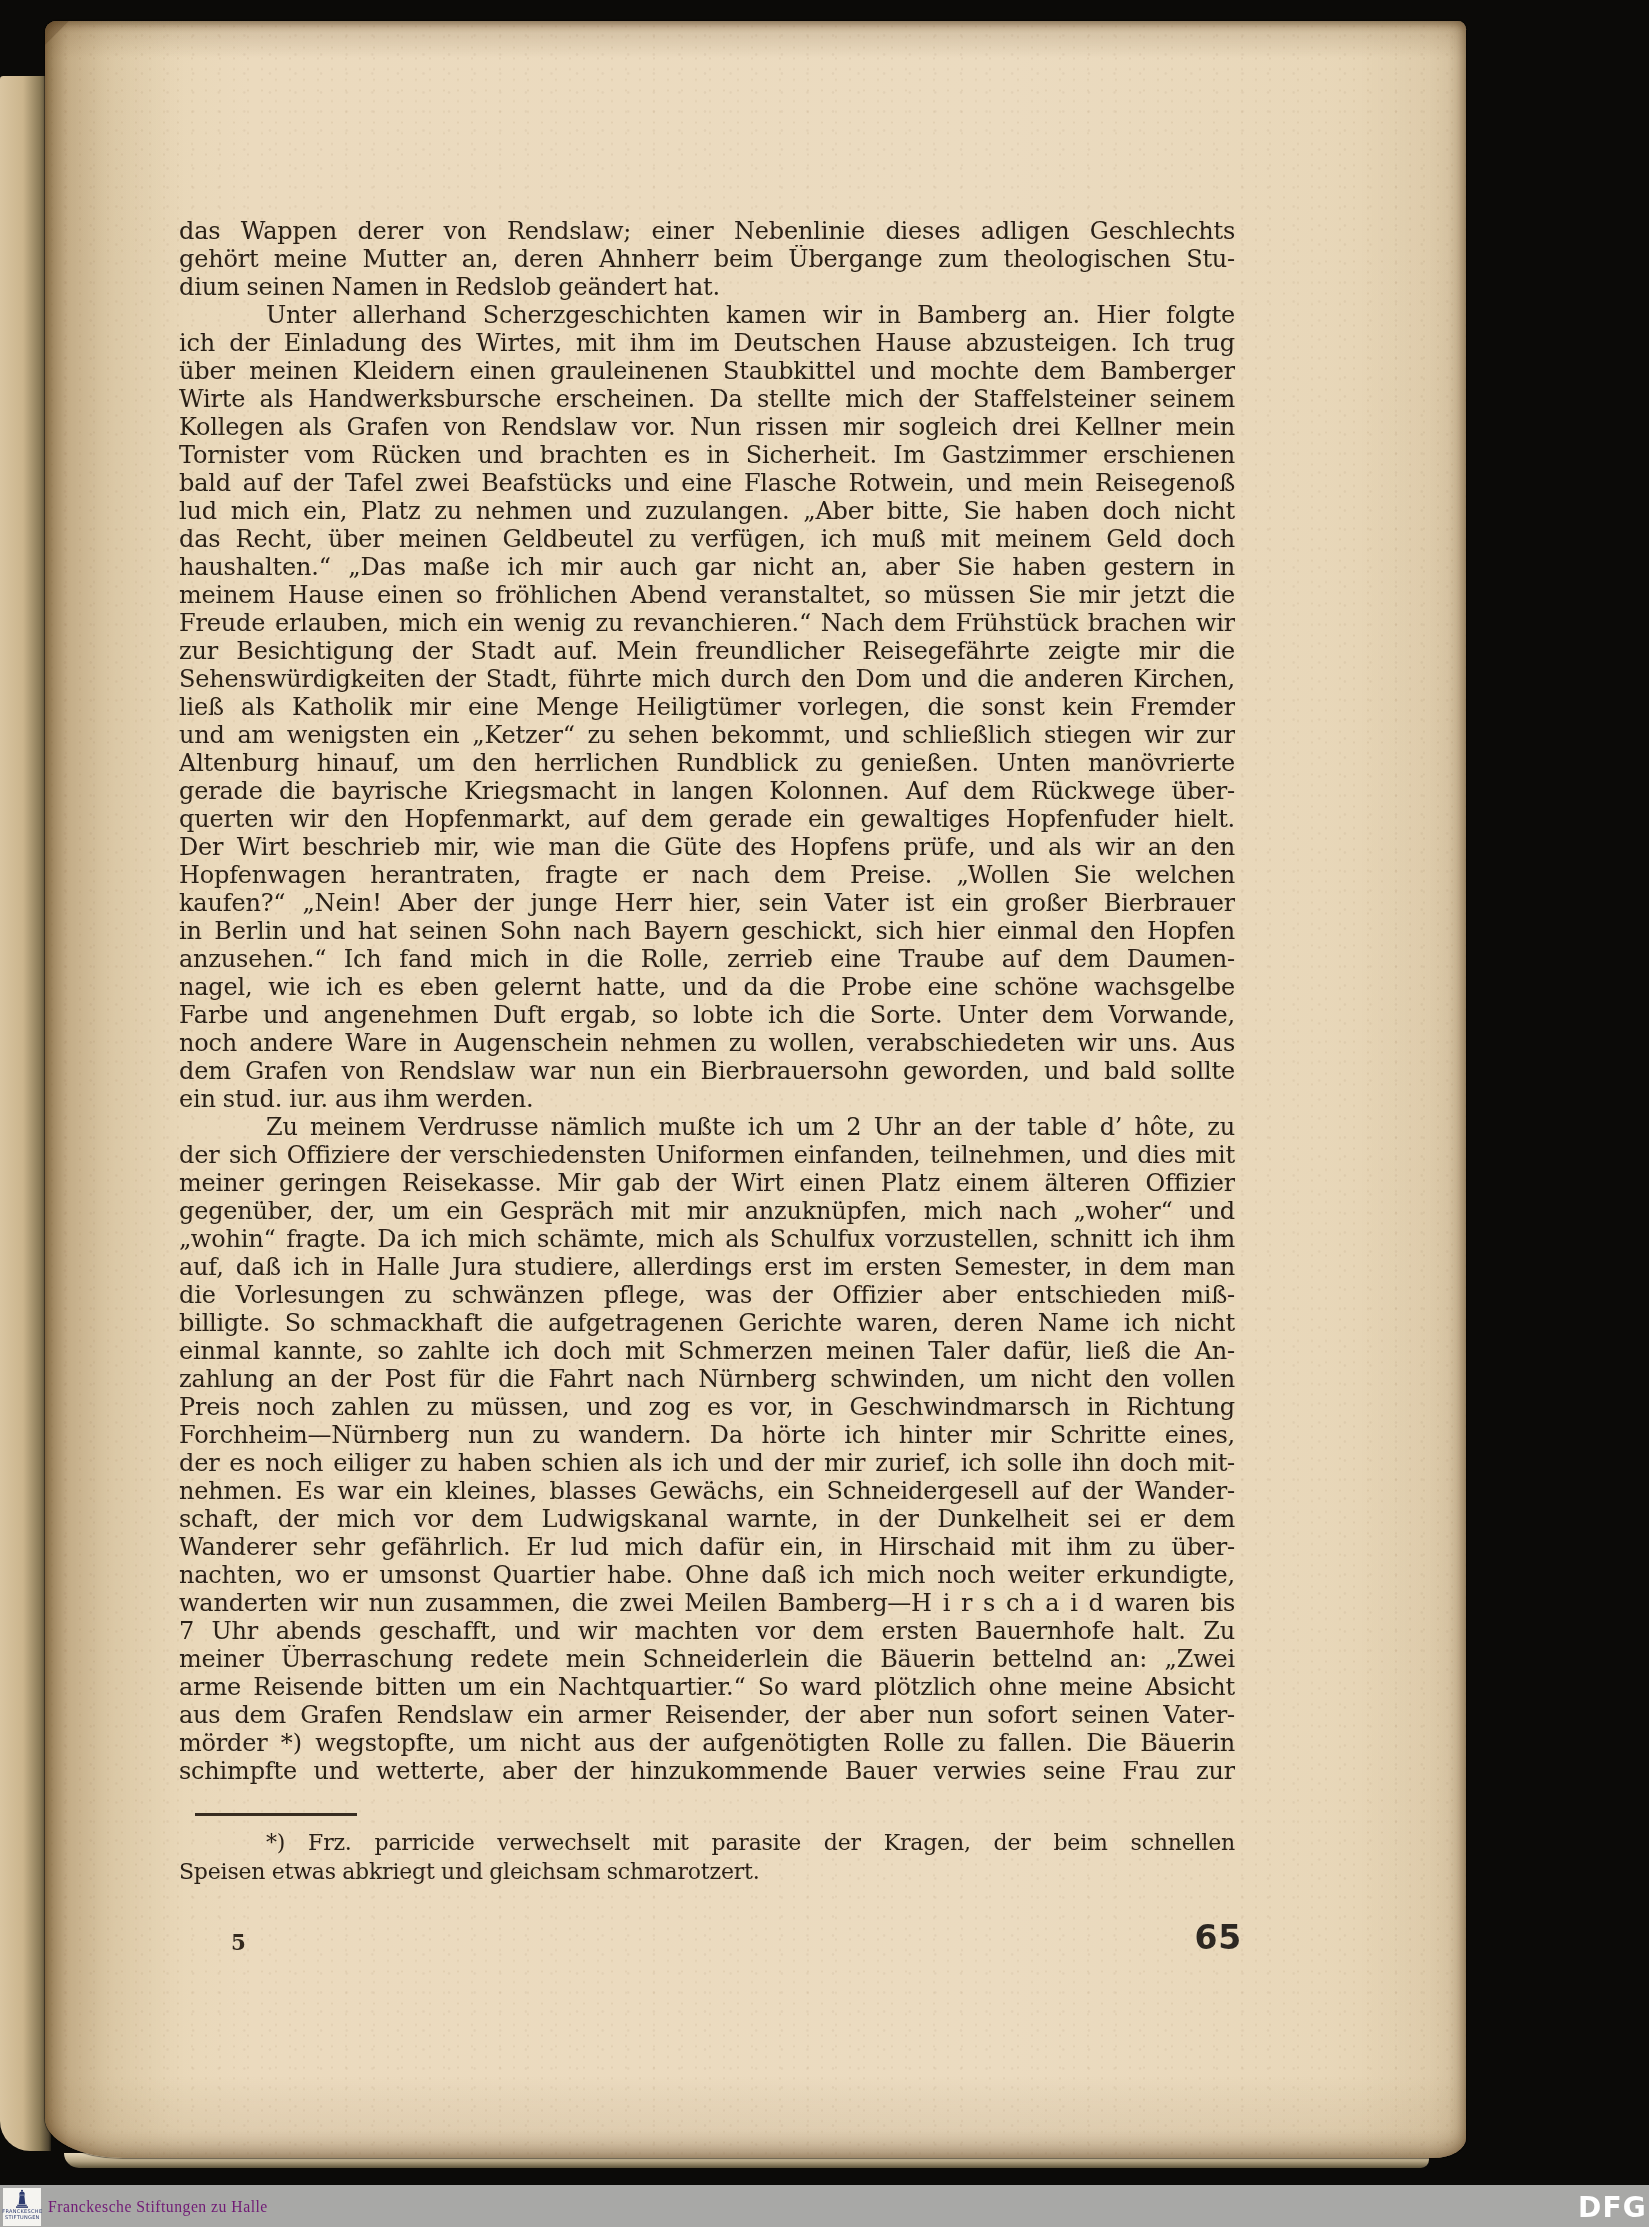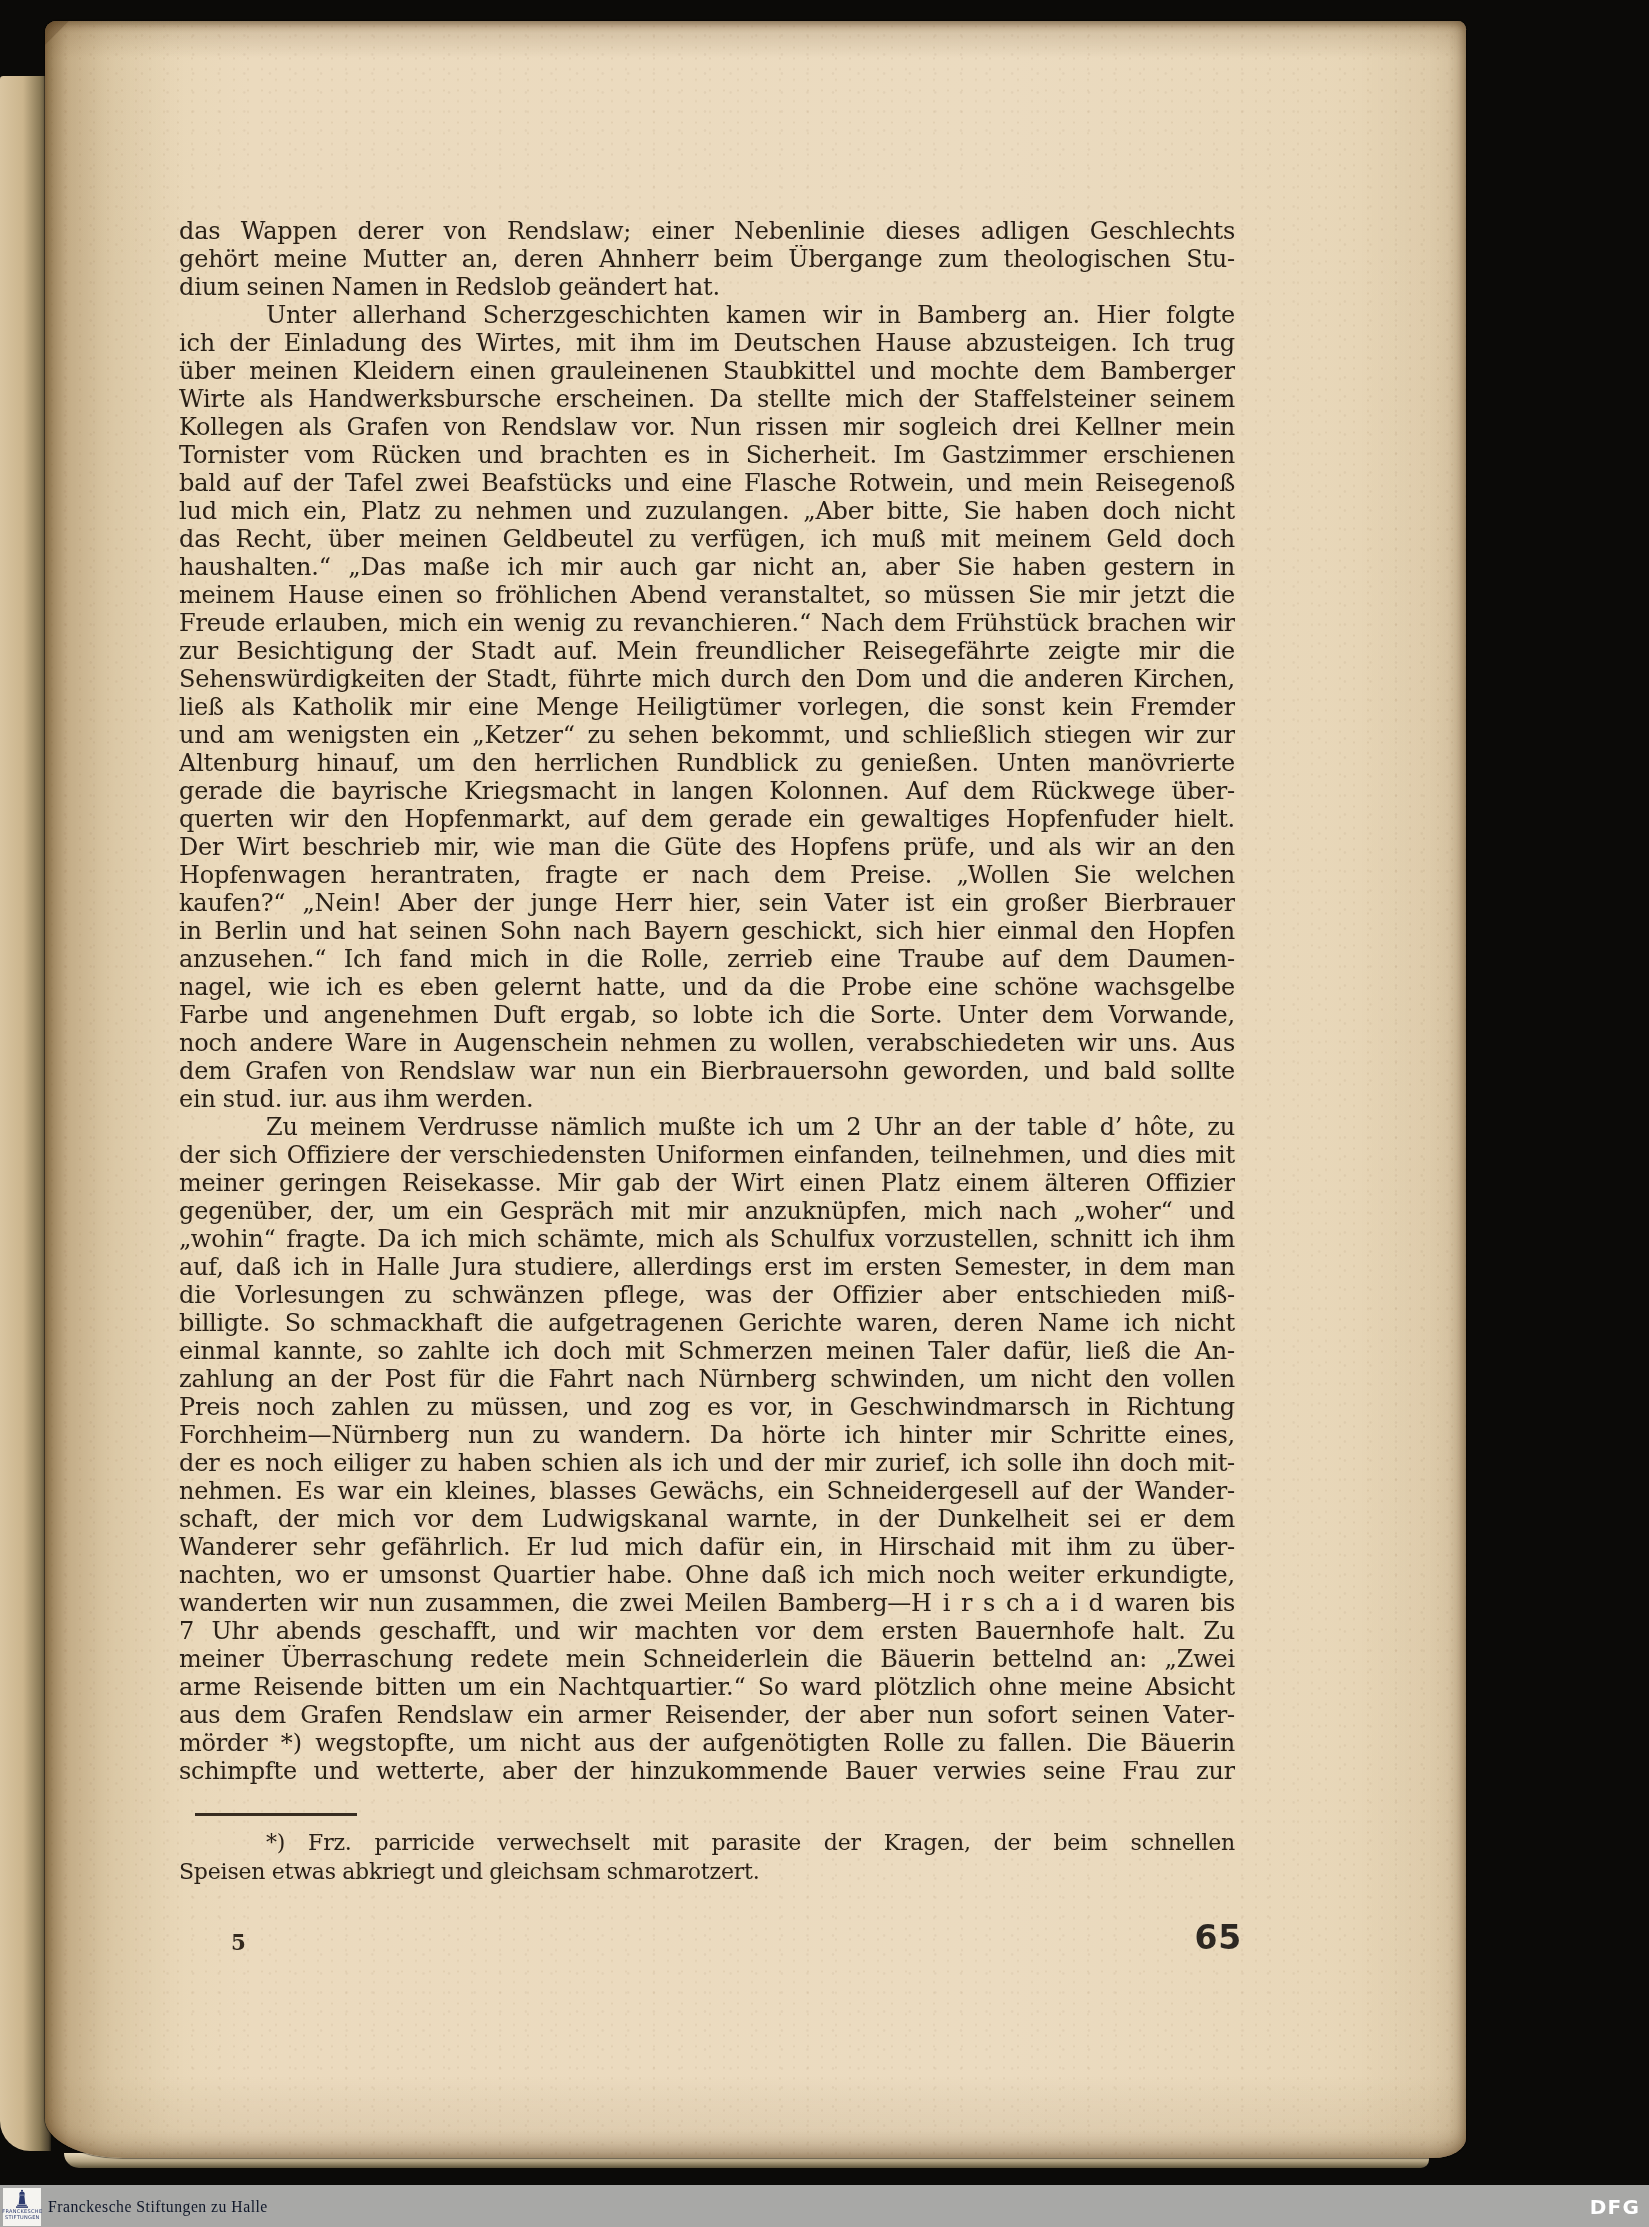--- a/index.html
+++ b/index.html
@@ -86,25 +86,25 @@
     position:absolute;left:3.3px;top:2.5px;width:38px;height:38px;background:#f5f4f0;
     display:flex;flex-direction:column;align-items:center;justify-content:flex-start;
     padding-top:1.6px;box-sizing:border-box;
   }
   .logo-caption{
     font-family:"DejaVu Sans",sans-serif;font-size:5px;line-height:5.4px;
     color:#2c3a6e;letter-spacing:0.3px;text-align:center;white-space:nowrap;
   }
   .footer-label{
     position:absolute;left:48px;top:50%;transform:translateY(-50%);
-    font-family:"Liberation Serif",serif;font-size:15.7px;color:#0f172a;letter-spacing:0.5px;
+    font-family:"Liberation Serif",serif;font-size:15.7px;color:#701a75;letter-spacing:0.5px;
   }
   .dfg{
-    position:absolute;right:10px;top:50%;transform:translateY(-50%);
-    font-family:"DejaVu Sans",sans-serif;font-weight:bold;font-size:20px;
+    position:absolute;right:3px;top:50%;transform:translateY(-50%);
+    font-family:"DejaVu Sans",sans-serif;font-weight:bold;font-size:28px;
     color:#ffffff;letter-spacing:1.2px;
   }
 </style>
 </head>
 <body>
 
 <div class="stage">
 
   <div class="under-page"></div>
   <div class="page-bottom-edge"></div>

